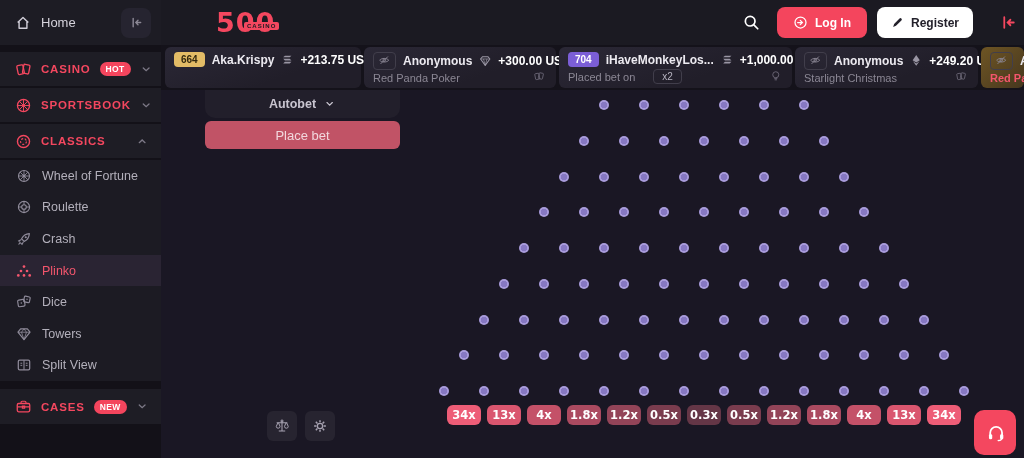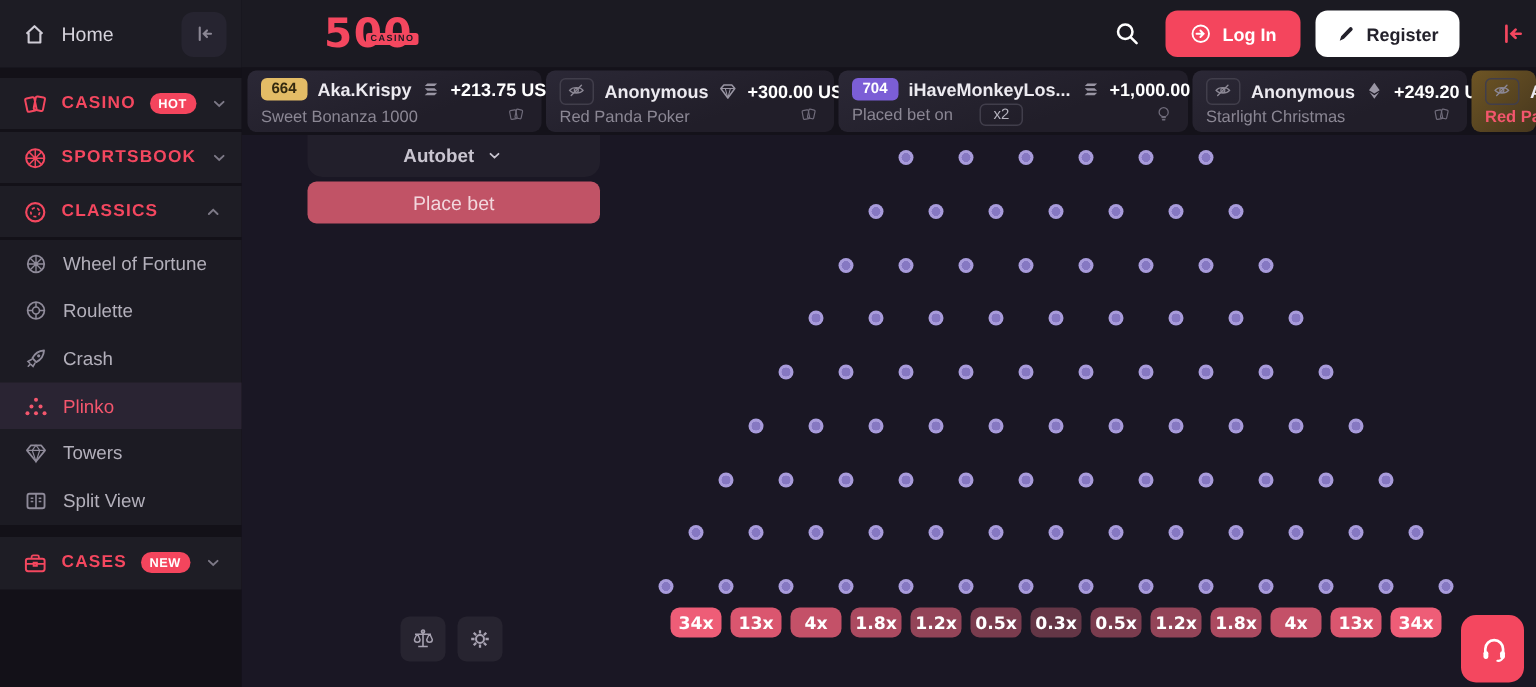--- a/index.html
+++ b/index.html
@@ -172,20 +172,31 @@
                 <circle cx="9" cy="14" r="1.5"></circle>
                 <circle cx="15.4" cy="14" r="1.5"></circle>
               </g>
             </svg>
           </span>
         <span>Plinko</span>
       </div>
         <div class="sb-item">
         <span class="icn">
             <svg width="16" height="16" viewBox="0 0 18 18">
+              <rect x="2.2" y="6.4" width="7.6" height="7.6" rx="1.4" transform="rotate(-9 6 10.2)" fill="none" stroke="currentColor" stroke-width="1.3"></rect>
+              <rect x="9" y="2.8" width="6.6" height="6.6" rx="1.2" transform="rotate(12 12.3 6.1)" fill="none" stroke="currentColor" stroke-width="1.3"></rect>
+              <circle cx="6" cy="10.2" r="0.9" fill="currentColor"></circle>
+              <circle cx="12.4" cy="6" r="0.8" fill="currentColor"></circle>
+            </svg>
+          </span>
+        <span>Dice</span>
+      </div>
+        <div class="sb-item">
+        <span class="icn">
+            <svg width="16" height="16" viewBox="0 0 18 18">
               <path d="M5.2 3.2 H12.8 L15.8 7 L9 15.4 L2.2 7 Z" fill="none" stroke="currentColor" stroke-width="1.3" stroke-linejoin="round"></path>
               <path d="M2.2 7 H15.8 M9 15.4 L6.2 7 L9 3.2 L11.8 7 Z" fill="none" stroke="currentColor" stroke-width="0.9"></path>
             </svg>
           </span>
         <span>Towers</span>
       </div>
         <div class="sb-item">
         <span class="icn">
             <svg width="16" height="16" viewBox="0 0 18 18">
               <rect x="2.6" y="3.6" width="12.8" height="10.8" rx="1.5" fill="none" stroke="currentColor" stroke-width="1.4"></rect>
@@ -262,30 +273,20 @@
             <svg width="14" height="14" viewBox="0 0 18 18">
               <g fill="currentColor">
                 <path d="M5 3.4 h8.4 l-2.2 2.2 H2.8 Z"></path>
                 <path d="M2.8 7.4 h8.4 l2.2 2.2 H5 Z"></path>
                 <path d="M5 11.4 h8.4 l-2.2 2.2 H2.8 Z"></path>
               </g>
             </svg>
           </span>
         <span>+213.75 USD</span>
       </span>
-    </div>
-    <div class="tk-row2">
-      <span class="tk-game">Sweet Bonanza 1000</span>
-
-      <span class="tk-type icn">
-          <svg width="13" height="13" viewBox="0 0 18 18">
-            <rect x="1.6" y="3.4" width="5.8" height="8.2" rx="1" transform="rotate(-11 4.5 7.5)" fill="none" stroke="currentColor" stroke-width="1.1"></rect>
-            <rect x="6.6" y="2.8" width="5.8" height="8.2" rx="1" transform="rotate(12 9.5 6.9)" fill="none" stroke="currentColor" stroke-width="1.1"></rect>
-          </svg>
-        </span>
     </div>
   </div>
     <div class="tk-card" style="width:192px">
     <div class="tk-row1">
 
       <span class="tk-anon">
           <svg width="14" height="14" viewBox="0 0 18 18">
             <path d="M2.2 8 C4.6 4.9 11.4 4.9 13.8 8 C11.4 11.1 4.6 11.1 2.2 8 Z" fill="none" stroke="currentColor" stroke-width="1.2"></path>
             <circle cx="8" cy="8" r="1.7" fill="none" stroke="currentColor" stroke-width="1.1"></circle>
             <path d="M3.6 12.4 L12.4 3.6" stroke="currentColor" stroke-width="1.2" stroke-linecap="round"></path>

